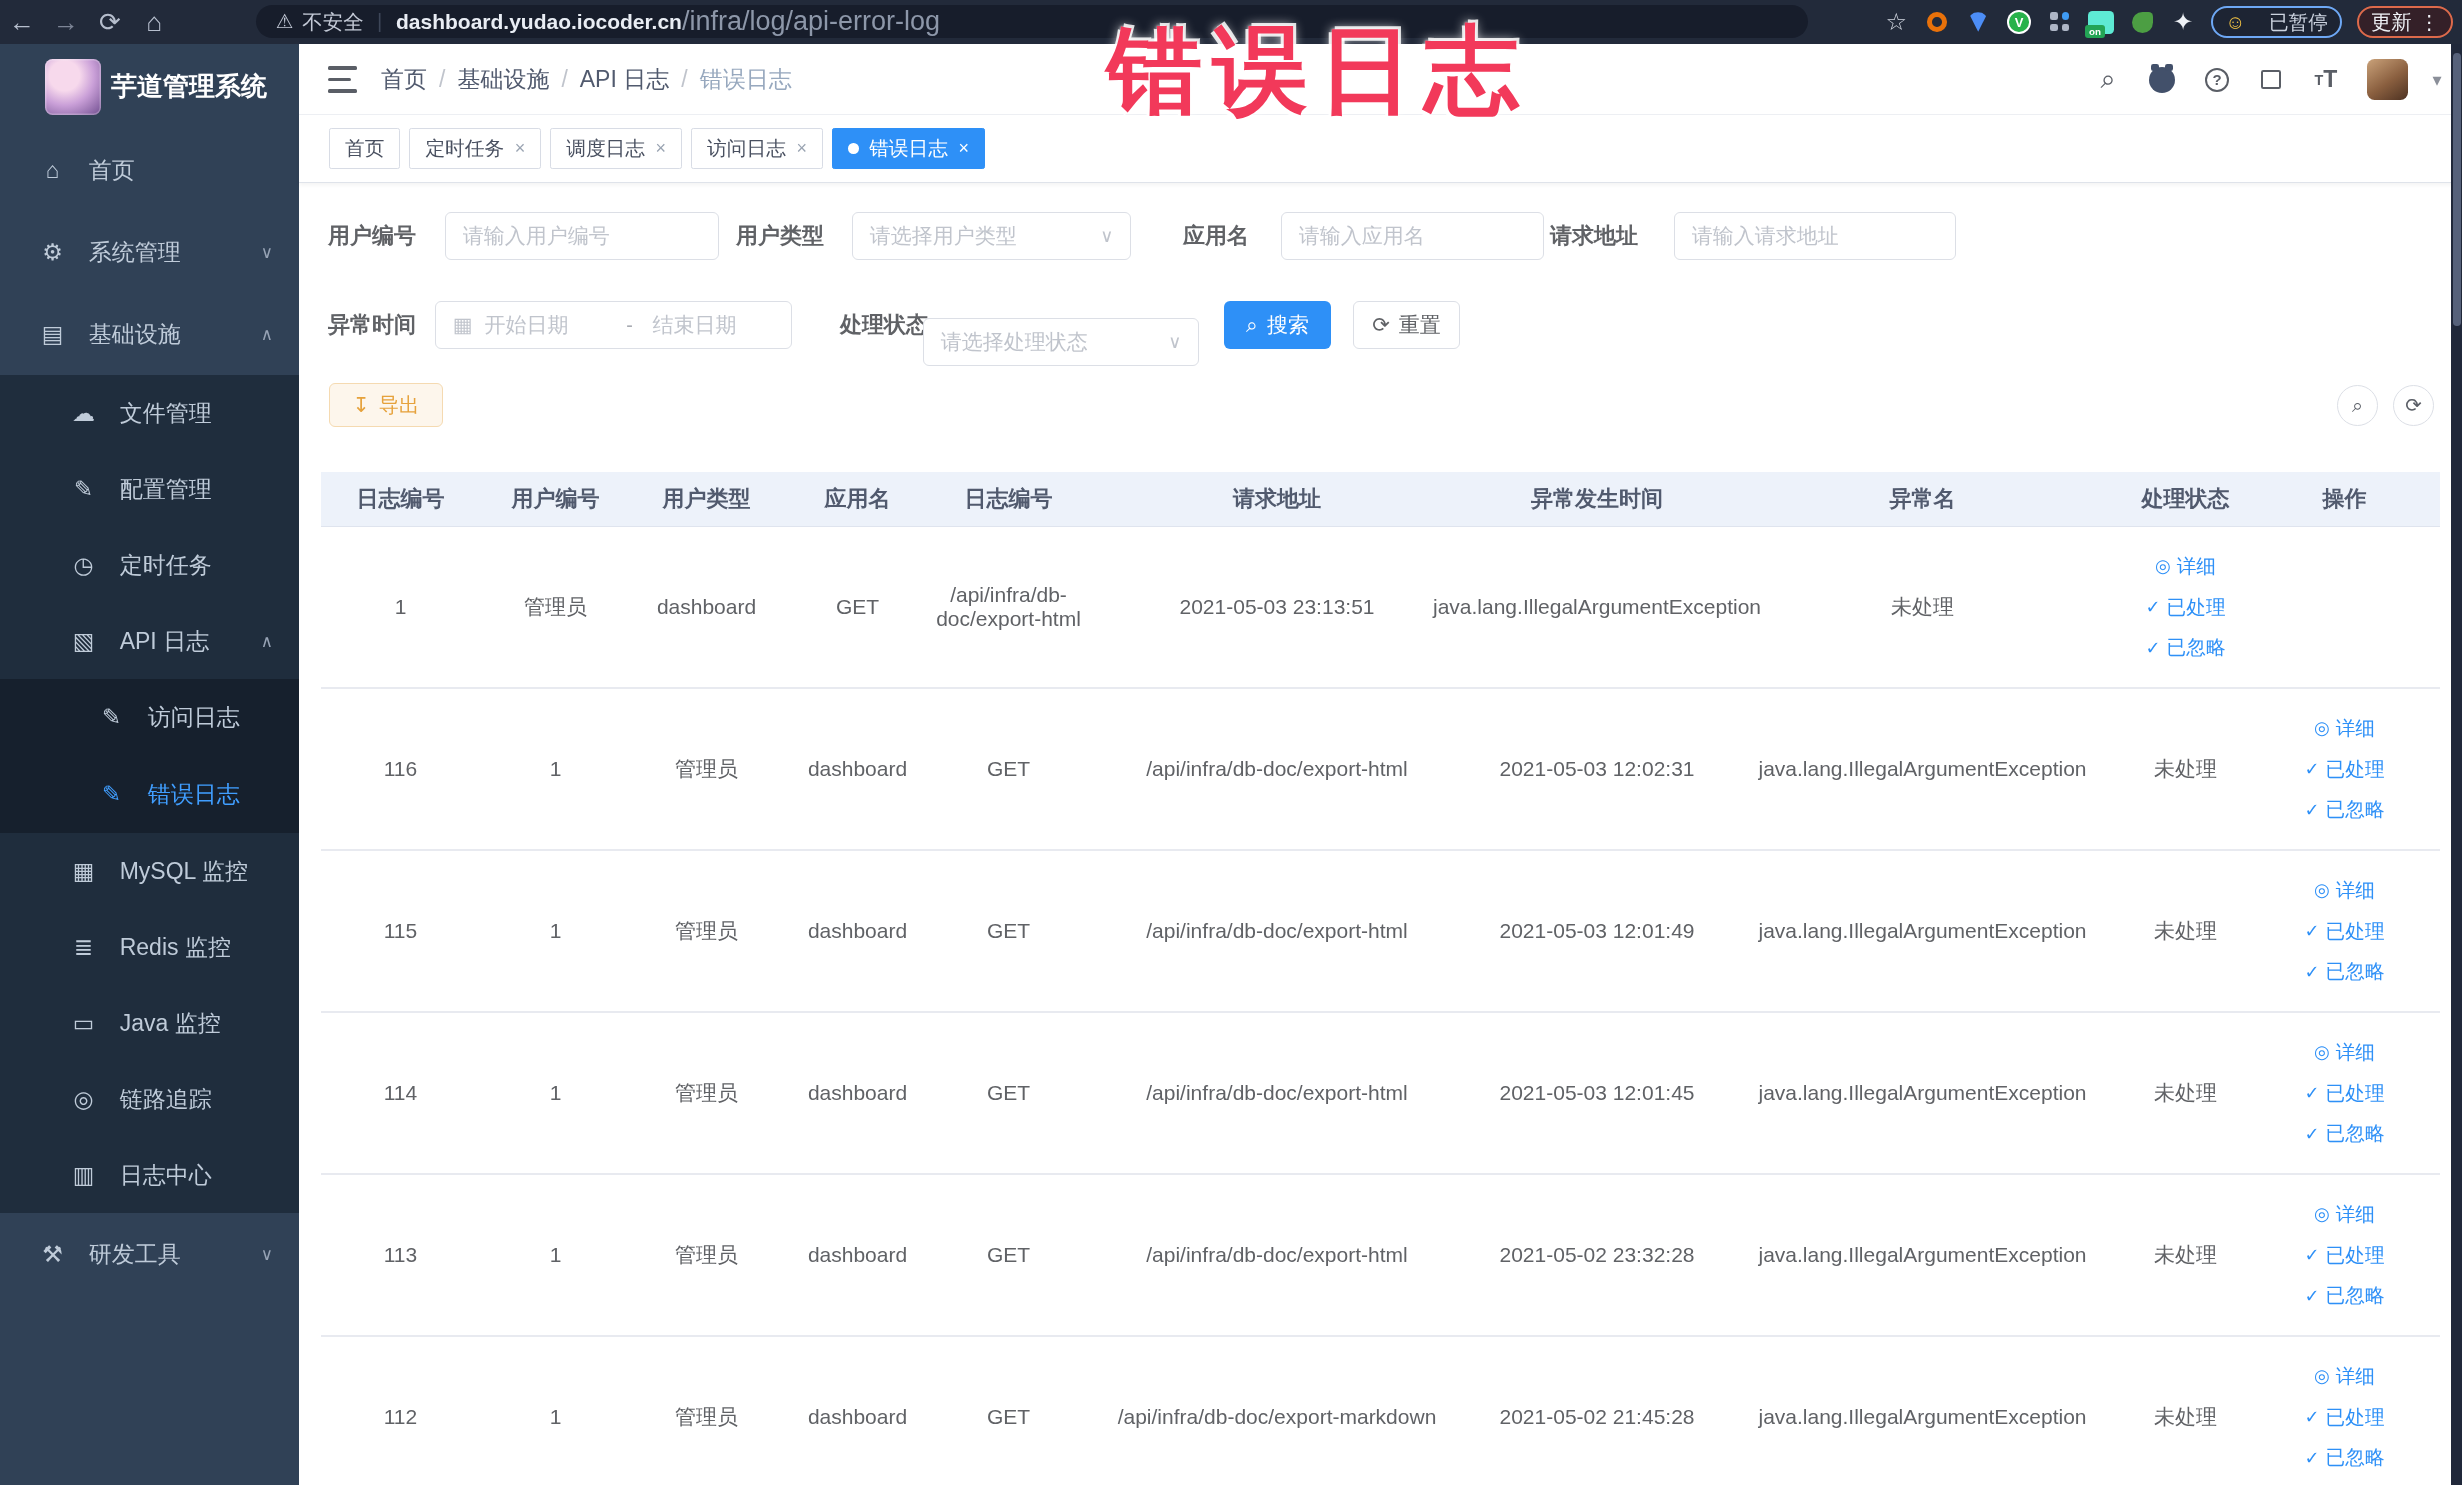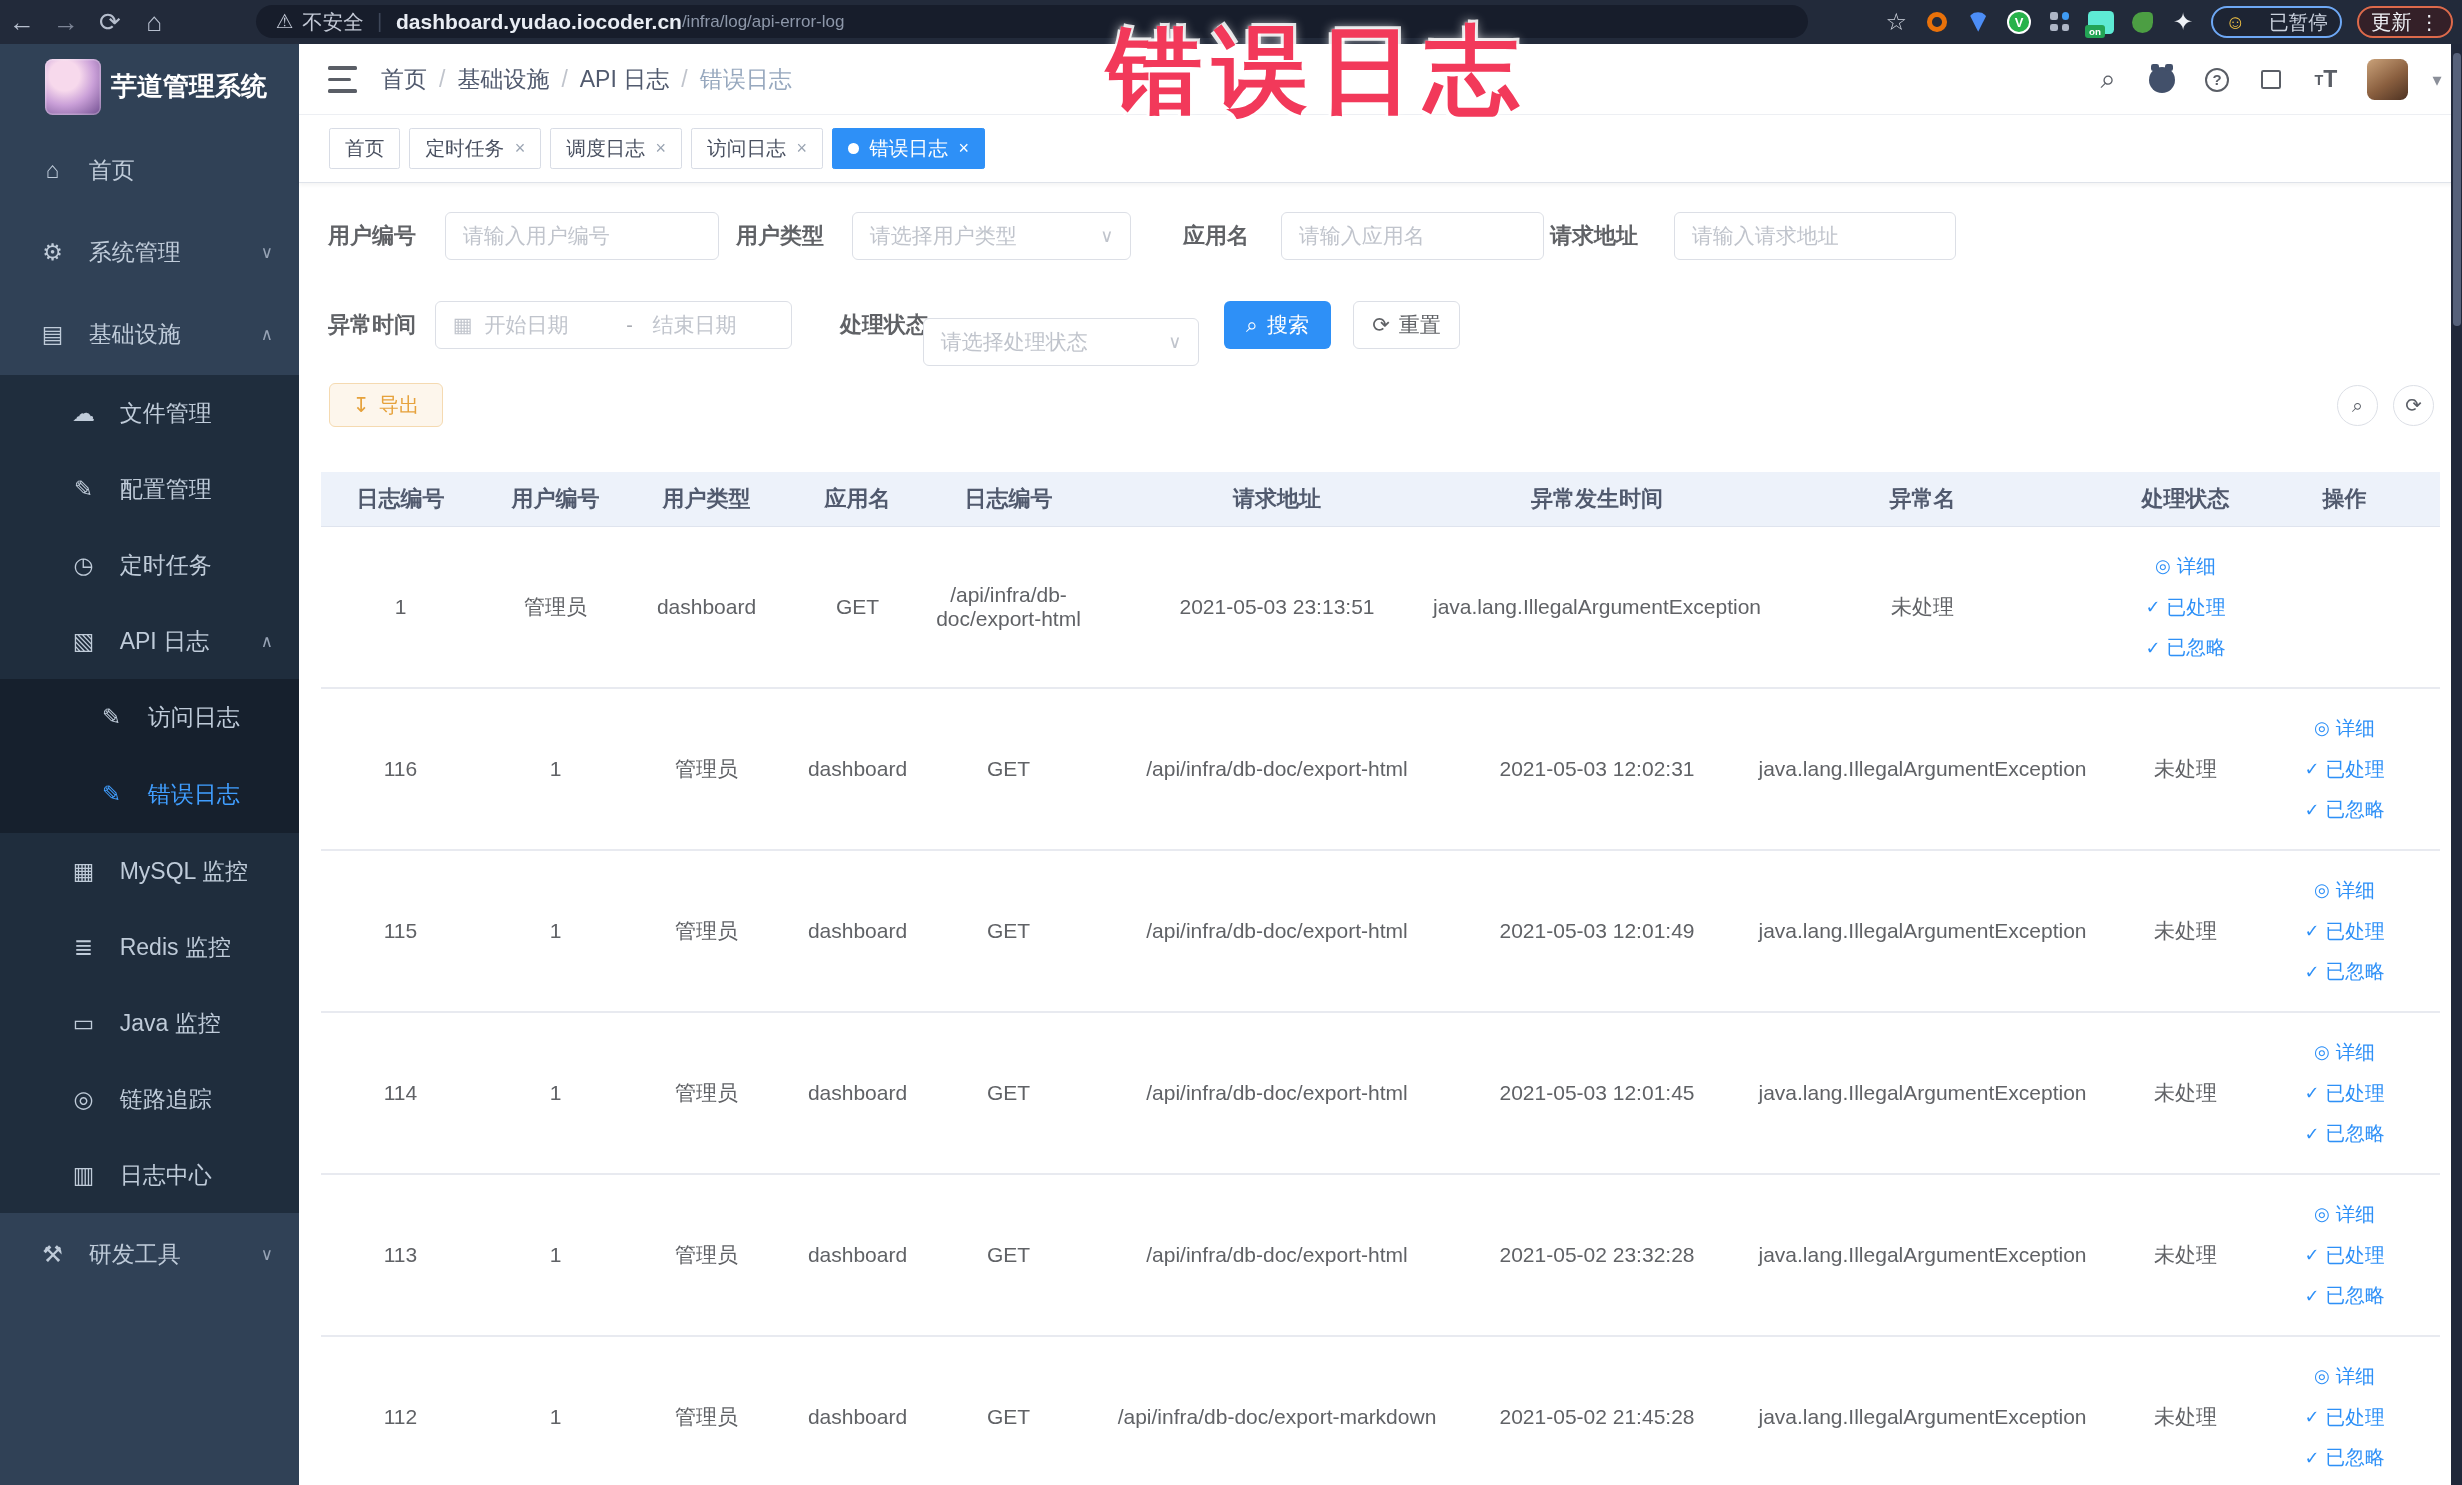--- a/index.html
+++ b/index.html
@@ -9,21 +9,21 @@
 
   
   .chrome { position:absolute; left:0; top:0; width:2462px; height:44px; background:#222a3a; display:flex; align-items:center; z-index:5; }
   .chrome .navbtn { width:44px; text-align:center; font-size:26px; color:#b6becd; cursor:pointer; }
   .chrome .navbtn.dim { color:#7d8596; }
   .omnibox { position:absolute; left:256px; top:5.3px; width:1552px; height:33px; background:#171d2b; border-radius:16.7px; display:flex; align-items:center; padding:0 19.7px; }
   .omnibox .warn { color:#c3c9d6; font-size:19.7px; margin-right:9px; }
   .omnibox .sec { color:#c3c9d6; font-size:20.4px; margin-right:13.6px; }
   .omnibox .div { color:#3d4658; font-size:20.4px; margin-right:13.6px; }
   .omnibox .host { color:#e9edf4; font-size:21px; font-weight:bold; }
-  .omnibox .path { color:#8d97a9; font-size:17px; }
+  .omnibox .path { color:#8d97a9; font-size:27px; }
   .chrome-right { position:absolute; right:9px; top:0; height:44px; display:flex; align-items:center; gap:15px; }
   .exticon { width:26px; height:26px; display:flex; align-items:center; justify-content:center; cursor:pointer; position:relative; }
   .star-glyph { color:#d3d8e2; font-size:24px; }
   .ring { width:19.7px; height:19.7px; border:5.3px solid #e8710a; border-radius:50%; }
   .bluedot { width:19.7px; height:19.7px; background:#4c8df6; border-radius:50%; clip-path:polygon(0 0,100% 0,50% 100%); }
   .greenv { width:24px; height:24px; background:#fff; border-radius:50%; display:flex; align-items:center; justify-content:center; }
   .greenv i { font-style:normal; width:19.7px; height:19.7px; background:#27b24a; border-radius:50%; color:#fff; font-size:13px; display:flex; align-items:center; justify-content:center; font-weight:bold; }
   .griddots { width:19.7px; height:19.7px; display:grid; grid-template-columns:7.6px 7.6px; grid-gap:3.8px; }
   .griddots i { width:7.6px; height:7.6px; background:#aeb6c6; border-radius:2.3px; }
   .griddots i.blue { background:#3f9bf4; border-radius:50%; }

